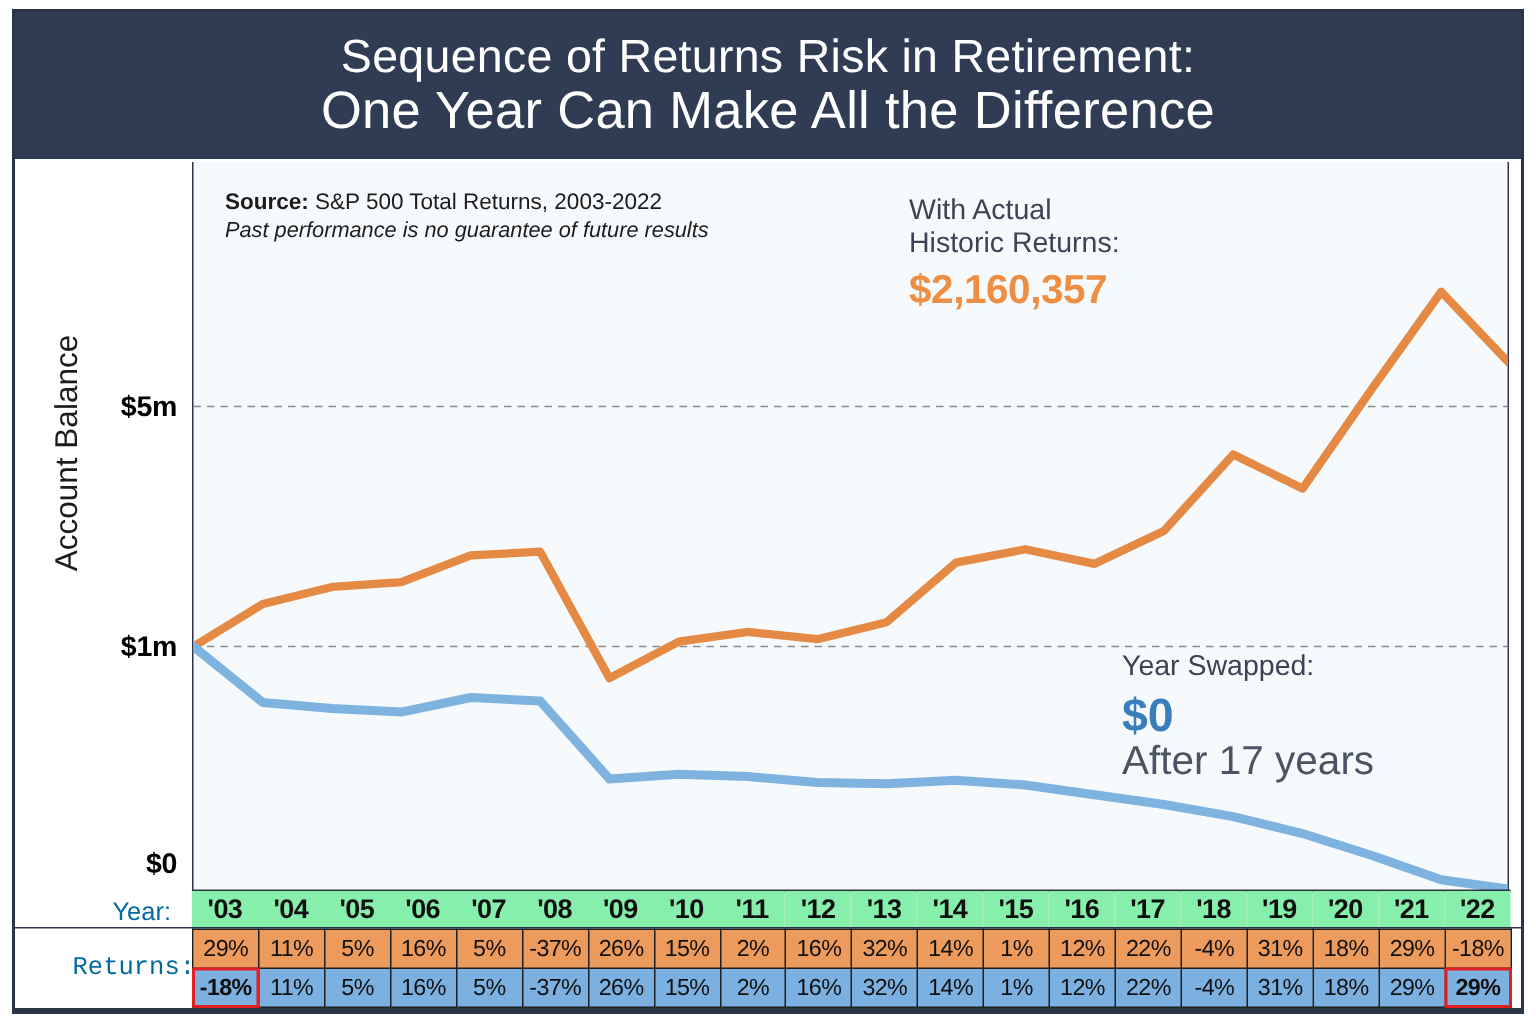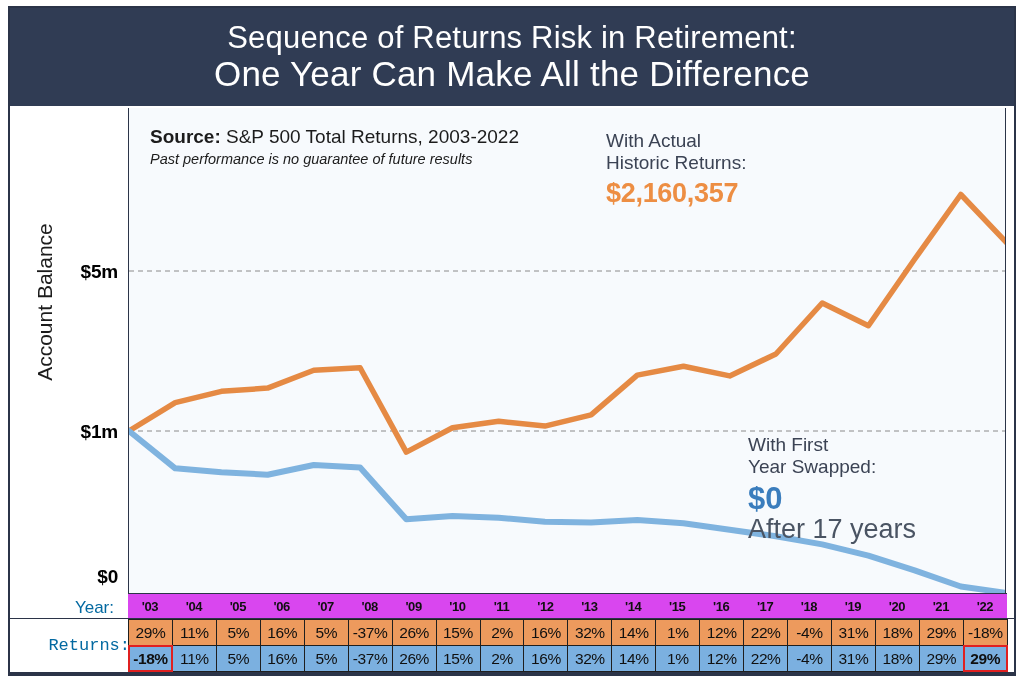--- a/index.html
+++ b/index.html
@@ -112,21 +112,21 @@
     color: #4a5463;
     margin-top: -2px;
   }
 
   
   .source-block {
     position: absolute;
     left: 150px; top: 126px;
     color: #1c1c1c;
   }
-  .source-line-1 { font-size: 19px; }
+  .source-line-1 { font-size: 15px; }
   .source-line-1 b { font-weight: bold; }
   .source-line-2 { font-size: 14.5px; font-style: italic; margin-top: 3px; }
 
   
   .row-label {
     position: absolute;
     width: 120px;
     text-align: right;
     font-size: 17px;
     color: #0369a1;
@@ -148,22 +148,22 @@
     text-align: center;
     font-size: 15.5px;
     color: #101010;
     padding: 0;
     letter-spacing: -0.4px;
   }
   .tbl-years { top: 594px; }
   .tbl-years td {
     height: 24px;
     font-weight: bold;
-    font-size: 13px;
-    background: #d946ef;
+    font-size: 18px;
+    background: #86efac;
     border: none;
   }
   .tbl-returns { top: 619px; }
   .tbl-returns td {
     border: 1px solid #1f1f1f;
     height: 26px;
   }
   .cell-orange { background: #ed9a5d; }
   .cell-blue   { background: #7bb0e0; }
   .cell-hl {
@@ -238,21 +238,20 @@
     <div class="source-line-2">Past performance is no guarantee of future results</div>
   </div>
 
   <div class="anno" style="left:606px; top:130px; width:330px;">
     <div class="anno-small">With Actual</div>
     <div class="anno-small">Historic Returns:</div>
     <div class="anno-big-orange">$2,160,357</div>
   </div>
 
   <div class="anno" style="left:748px; top:434px; width:256px;">
-    <div class="anno-small">With First</div>
     <div class="anno-small">Year Swapped:</div>
     <div class="anno-big-blue">$0</div>
     <div class="anno-after">After 17 years</div>
   </div>
 
   <div class="axis-baseline"></div>
 
   <div class="row-label label-year">Year:</div>
   <div class="row-label label-returns">Returns:</div>
 

